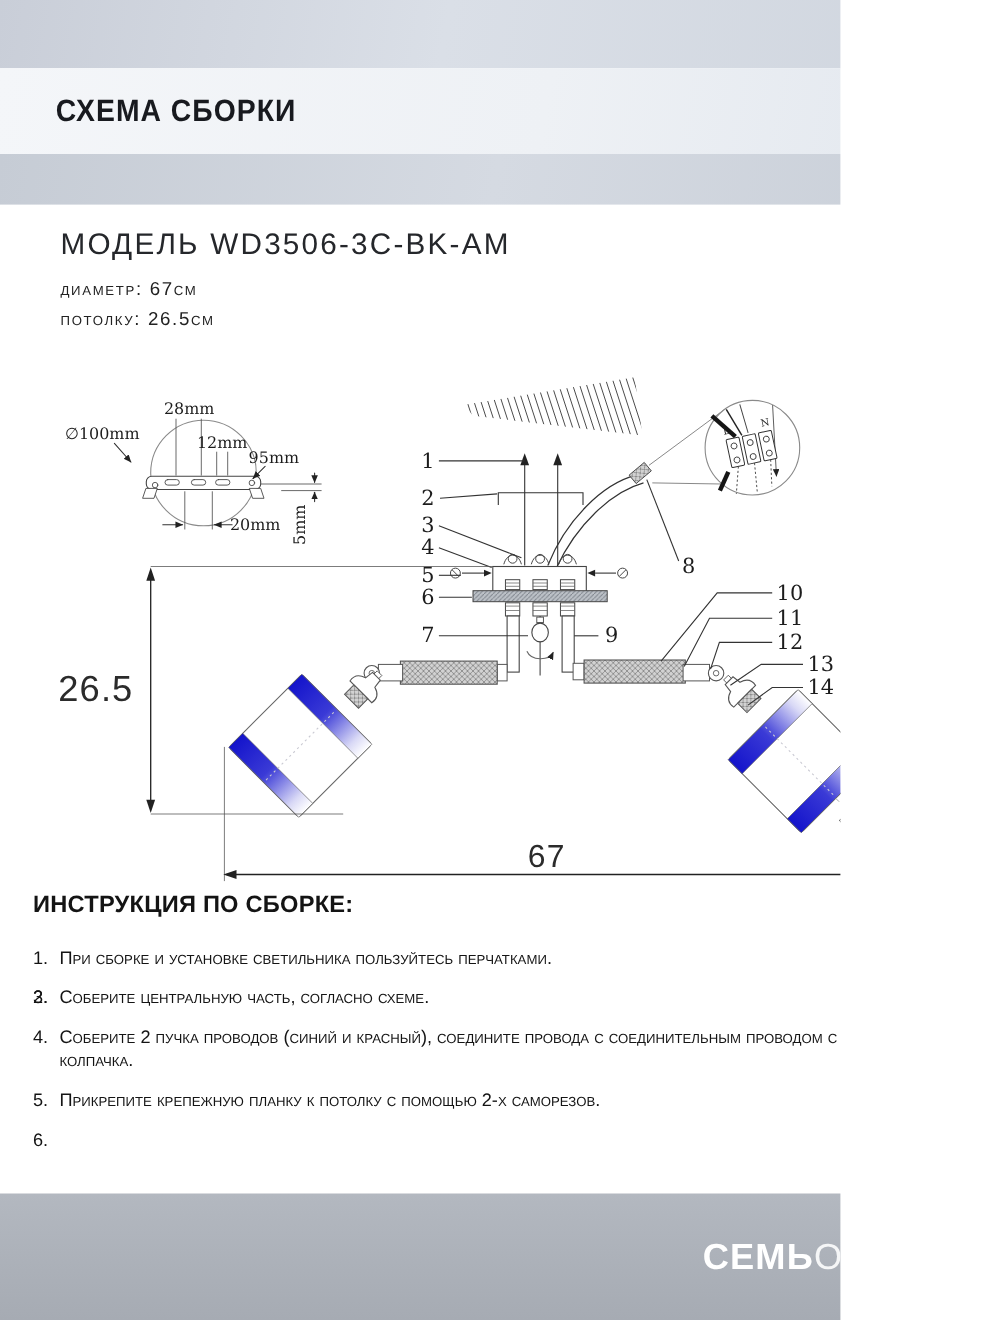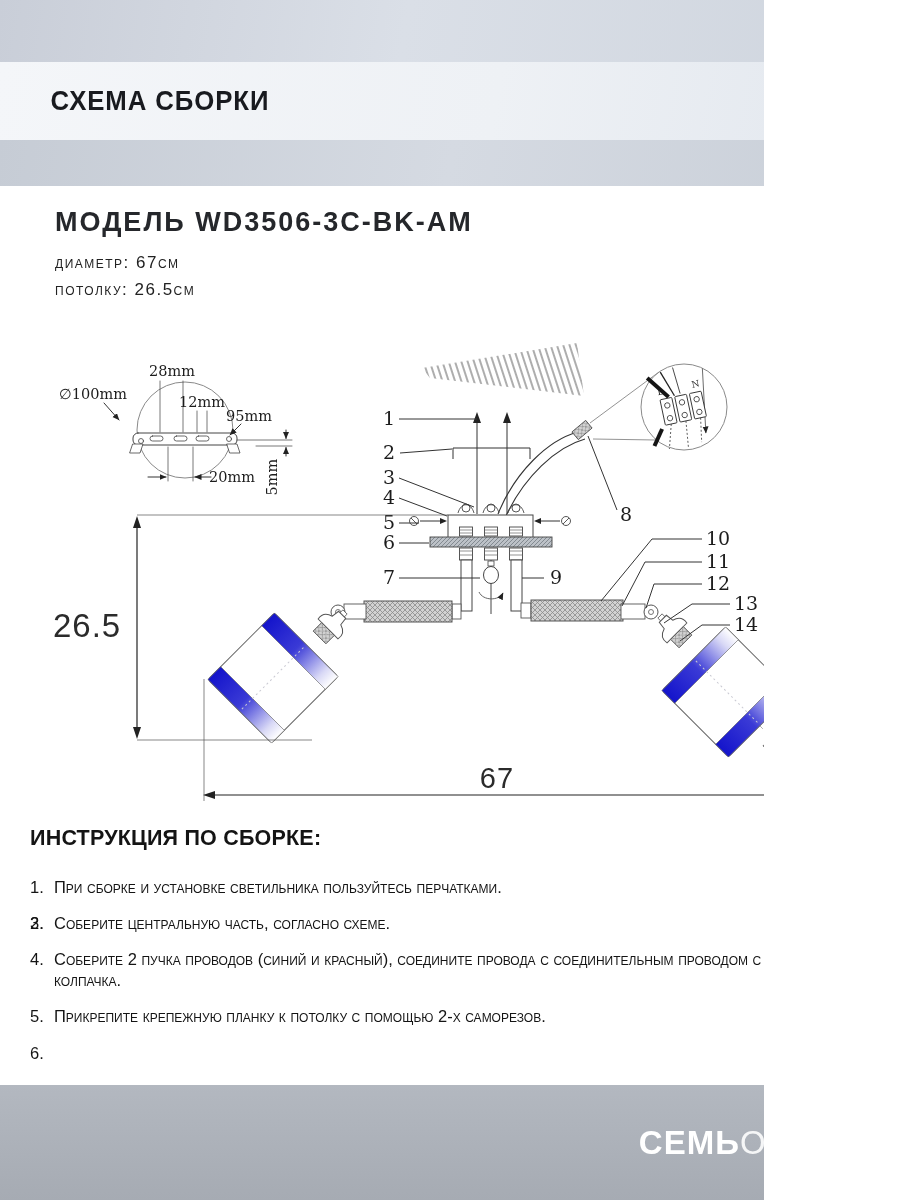--- a/index.html
+++ b/index.html
@@ -10,27 +10,27 @@
            background:linear-gradient(100deg,#c9ced8 0%,#dadfe7 45%,#cfd5de 100%);}
   .hdr-band{position:absolute;left:0;top:62px;width:900px;height:78px;
             background:linear-gradient(100deg,#f4f6f9 0%,#eef1f5 55%,#e2e7ee 100%);
             display:flex;align-items:center;}
   .hdr-bot{position:absolute;left:0;top:140px;width:900px;height:46px;
            background:linear-gradient(100deg,#c6ccd5 0%,#d5dae2 50%,#c9cfd8 100%);}
   .page-title{font-size:28px;font-weight:bold;color:#181a1f;letter-spacing:1px;
               padding-left:55px;transform:scaleX(0.92);transform-origin:left center;}
   
   .model{position:absolute;left:55px;top:207px;color:#25272b;}
-  .model-name{font-size:27px;font-weight:700;letter-spacing:2px;margin-bottom:15px;}
+  .model-name{font-size:27px;font-weight:400;letter-spacing:2px;margin-bottom:15px;}
   .model-line{font-size:17px;font-variant:small-caps;letter-spacing:1.5px;margin-bottom:7px;color:#222;}
   
   .diagram{position:absolute;left:0;top:335px;width:900px;height:475px;}
   
   .instructions{position:absolute;left:30px;top:810px;width:848px;color:#141414;}
-  .instr-head{font-size:21.5px;font-weight:bold;letter-spacing:0.2px;margin:16px 0 26px 0;}
+  .instr-head{font-size:21.5px;font-weight:bold;letter-spacing:0.2px;margin:0 0 26px 0;}
   .instr-item{position:relative;padding-left:24px;margin-bottom:15px;
               font-size:16.5px;line-height:1.28;}
   .instr-num{position:absolute;left:0;top:0;}
   .instr-text{font-variant:small-caps;}
   
   .footer{position:absolute;left:0;top:1085px;width:900px;height:115px;
           background:linear-gradient(180deg,#b3b8c0 0%,#a6abb3 100%);
           display:flex;align-items:center;justify-content:flex-end;}
   .brand{padding-right:42px;font-size:33px;letter-spacing:1px;color:#ffffff;}
   .brand-bold{font-weight:800;}

